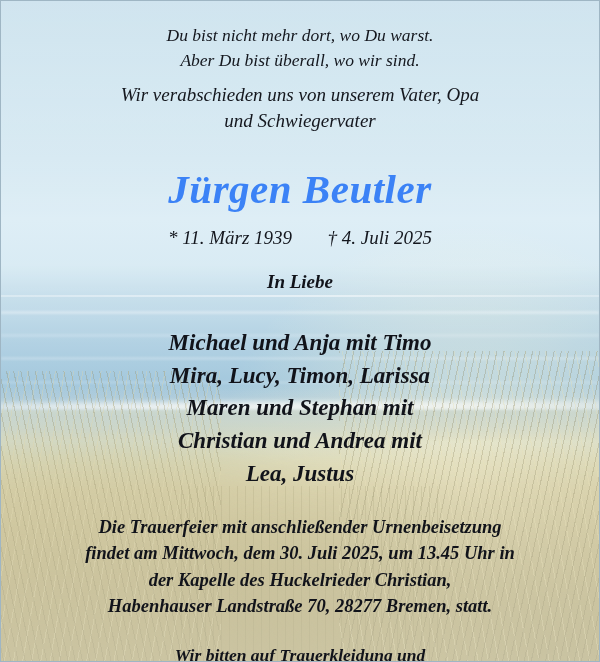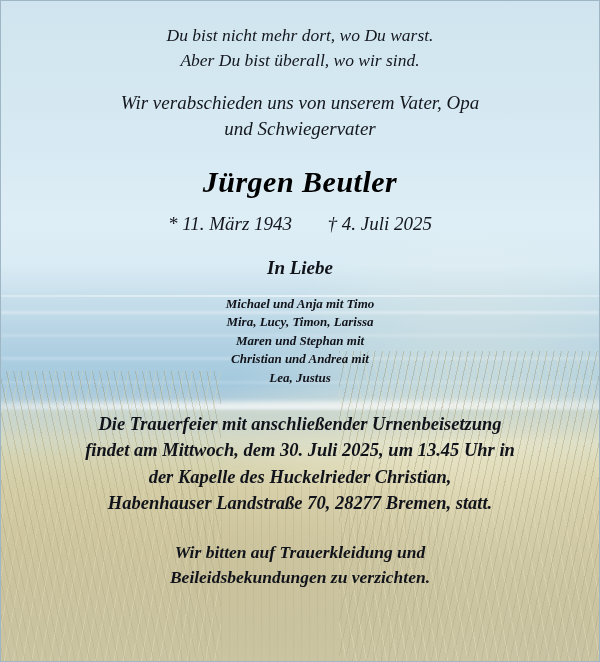--- a/index.html
+++ b/index.html
@@ -159,56 +159,56 @@
   }
 
   .motto {
     font-style: italic;
     font-size: 17.5px;
     line-height: 1.45;
     color: #14171e;
   }
 
   .announce {
-    margin-top: 16px;
+    margin-top: 8px;
     font-style: italic;
     font-size: 19px;
     line-height: 1.4;
     color: #14171e;
   }
 
   .name {
-    margin-top: 22px;
-    font-style: italic;
-    font-weight: bold;
-    font-size: 30px;
+    margin-top: 30px;
+    font-style: italic;
+    font-weight: bold;
+    font-size: 41px;
     letter-spacing: .5px;
-    color: #000000;
+    color: #3b82f6;
   }
 
   .dates {
     margin-top: 14px;
     font-style: italic;
     font-size: 19px;
     color: #14171e;
   }
   .dates .gap { display: inline-block; width: 26px; }
 
   .inlove {
     margin-top: 22px;
     font-style: italic;
     font-weight: bold;
     font-size: 19px;
   }
 
   .family {
-    margin-top: 16px;
-    font-style: italic;
-    font-weight: bold;
-    font-size: 13px;
+    margin-top: 34px;
+    font-style: italic;
+    font-weight: bold;
+    font-size: 23px;
     line-height: 1.42;
   }
 
   .ceremony {
     margin-top: 24px;
     font-style: italic;
     font-weight: bold;
     font-size: 18.5px;
     line-height: 1.42;
   }
@@ -253,21 +253,21 @@
     </div>
 
     <div class="announce">
       <span class="line">Wir verabschieden uns von unserem Vater, Opa</span>
       <span class="line">und Schwiegervater</span>
     </div>
 
     <div class="name">Jürgen Beutler</div>
 
     <div class="dates">
-      <span>* 11. März 1943</span>
+      <span>* 11. März 1939</span>
       <span class="gap"></span>
       <span>† 4. Juli 2025</span>
     </div>
 
     <div class="inlove">In Liebe</div>
 
     <div class="family">
       <span class="line">Michael und Anja mit Timo</span>
       <span class="line">Mira, Lucy, Timon, Larissa</span>
       <span class="line">Maren und Stephan mit</span>

